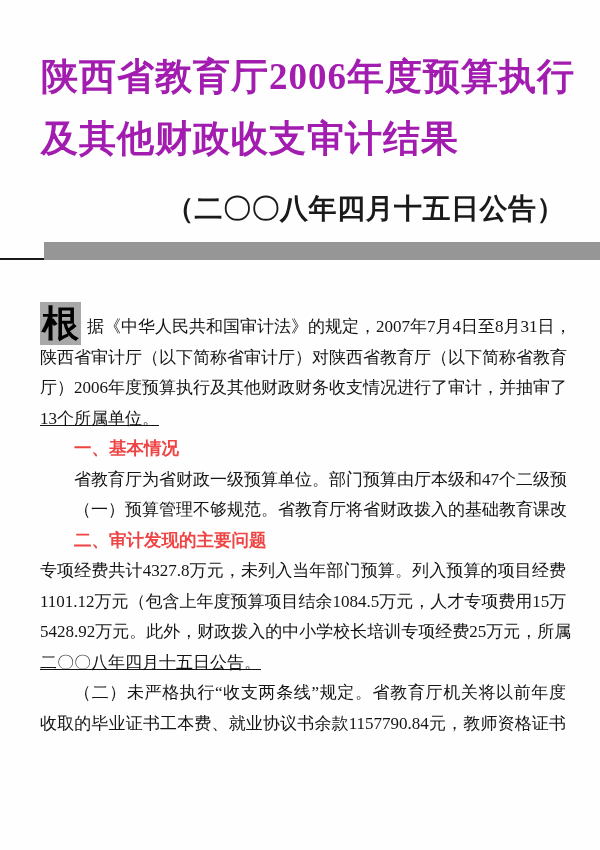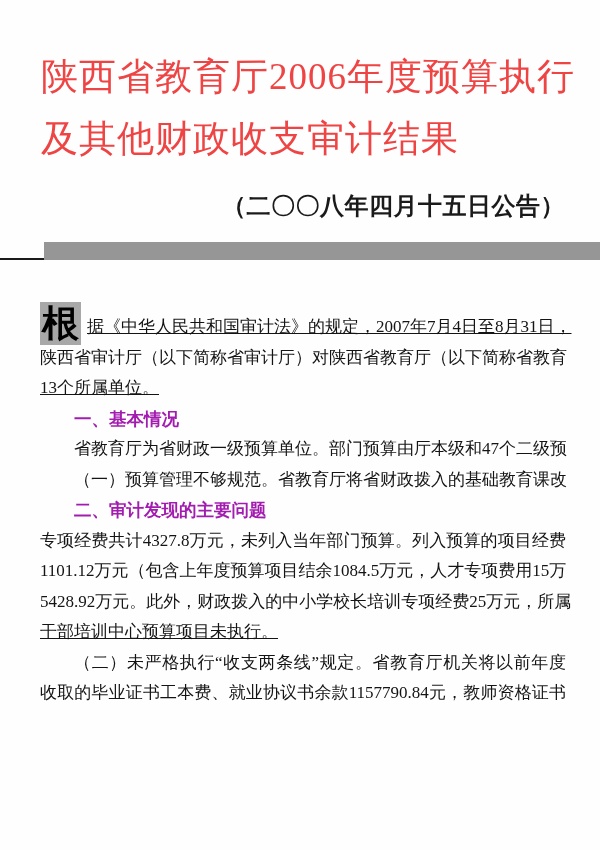--- a/index.html
+++ b/index.html
@@ -20,33 +20,33 @@
   }
 
   
   .title {
     position: absolute;
     left: 41px;
     top: 46px;
     width: 540px;
     font-size: 37px;
     line-height: 62px;
-    font-weight: 400;
+    font-weight: 700;
     letter-spacing: 1px;
-    color: #ef4444;
+    color: #a21caf;
     font-family: "Liberation Serif", "DejaVu Serif", serif;
   }
   .title .tline { white-space: nowrap; }
 
   
   .subtitle {
     position: absolute;
     right: 35px;
     top: 190px;
-    font-size: 24px;
+    font-size: 28px;
     font-weight: 700;
     letter-spacing: 0.5px;
     color: #1a1a1a;
     font-family: "Liberation Sans", "DejaVu Sans", sans-serif;
     white-space: nowrap;
   }
 
   
   .divider-gray {
     position: absolute;
@@ -91,30 +91,30 @@
     color: #141414;
   }
   .bline {
     height: 30.5px;
     line-height: 30.5px;
     white-space: nowrap;
     text-align: justify;
     text-align-last: justify;
     text-justify: inter-character;
   }
-  .l-first { padding-left: 47px; text-decoration: underline; }
+  .l-first { padding-left: 47px; }
   .l-indent { padding-left: 34px; }
   .l-end { text-align-last: left; text-decoration: underline; }
   .l-head {
     padding-left: 34px;
     text-align-last: left;
     font-weight: 700;
-    font-family: Liberation Serif, serif;
+    font-family: Liberation Mono, monospace;
     font-size: 17.5px;
-    color: #a21caf;
+    color: #ef4444;
   }
 </style>
 </head>
 <body>
 
 <div class="page">
 
   <div class="title">
     <div class="tline">陕西省教育厅2006年度预算执行</div>
     <div class="tline">及其他财政收支审计结果</div>
@@ -123,26 +123,27 @@
   <div class="subtitle">（二〇〇八年四月十五日公告）</div>
 
   <div class="divider-gray"></div>
   <div class="divider-black"></div>
 
   <div class="dropcap">根</div>
 
   <div class="body-block">
     <div class="bline l-first">据《中华人民共和国审计法》的规定，2007年7月4日至8月31日，</div>
     <div class="bline">陕西省审计厅（以下简称省审计厅）对陕西省教育厅（以下简称省教育</div>
+    <div class="bline">厅）2006年度预算执行及其他财政财务收支情况进行了审计，并抽审了</div>
     <div class="bline l-end">13个所属单位。</div>
     <div class="bline l-head">一、基本情况</div>
     <div class="bline l-indent">省教育厅为省财政一级预算单位。部门预算由厅本级和47个二级预</div>
     <div class="bline l-indent">（一）预算管理不够规范。省教育厅将省财政拨入的基础教育课改</div>
     <div class="bline l-head">二、审计发现的主要问题</div>
     <div class="bline">专项经费共计4327.8万元，未列入当年部门预算。列入预算的项目经费</div>
     <div class="bline">1101.12万元（包含上年度预算项目结余1084.5万元，人才专项费用15万</div>
     <div class="bline">5428.92万元。此外，财政拨入的中小学校长培训专项经费25万元，所属</div>
-    <div class="bline l-end">干部培训中心预算项目未执行。</div>
+    <div class="bline l-end">二〇〇八年四月十五日公告。</div>
     <div class="bline l-indent">（二）未严格执行“收支两条线”规定。省教育厅机关将以前年度</div>
     <div class="bline">收取的毕业证书工本费、就业协议书余款1157790.84元，教师资格证书</div>
   </div>
 
 </div>
 
 </body></html>

